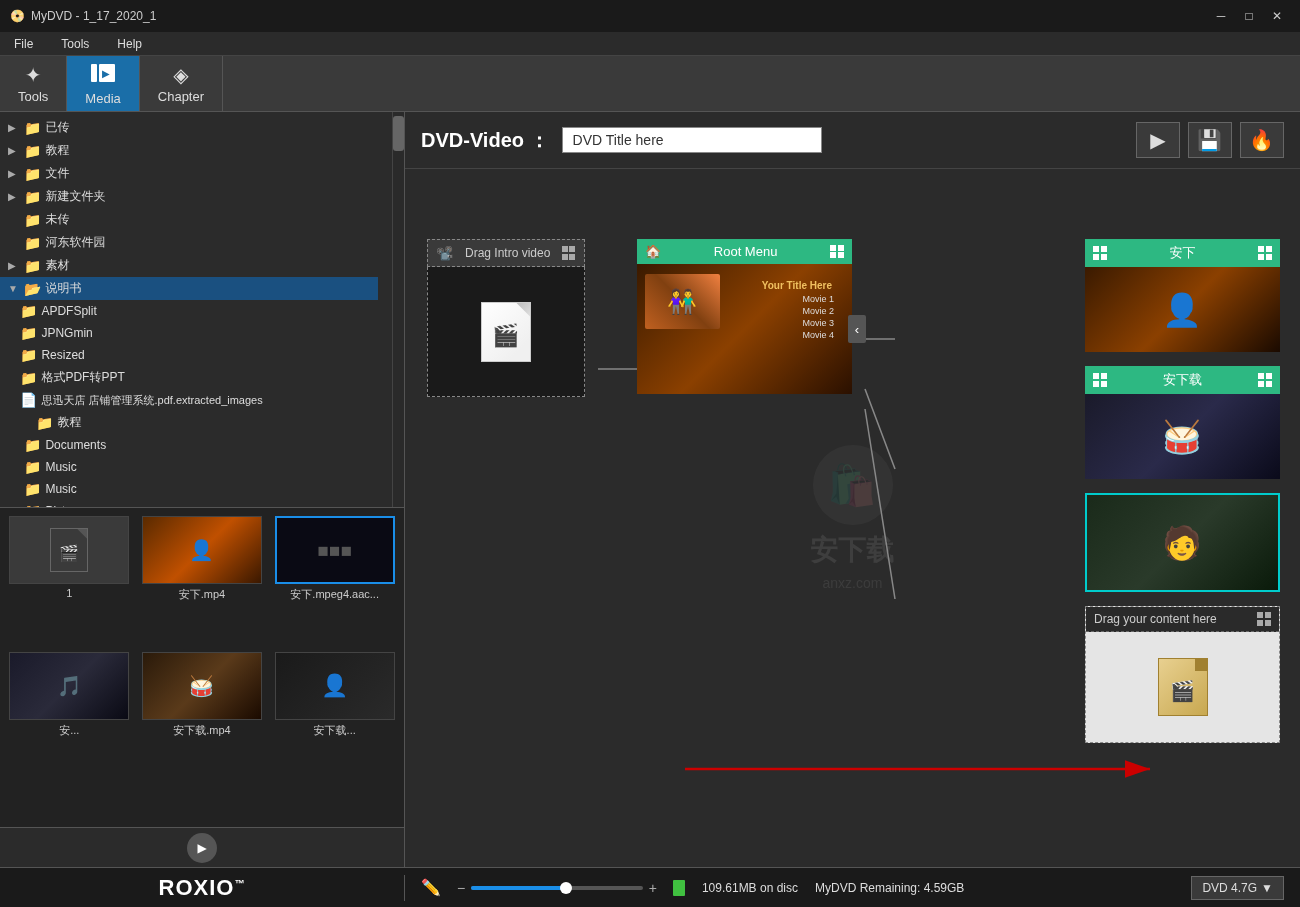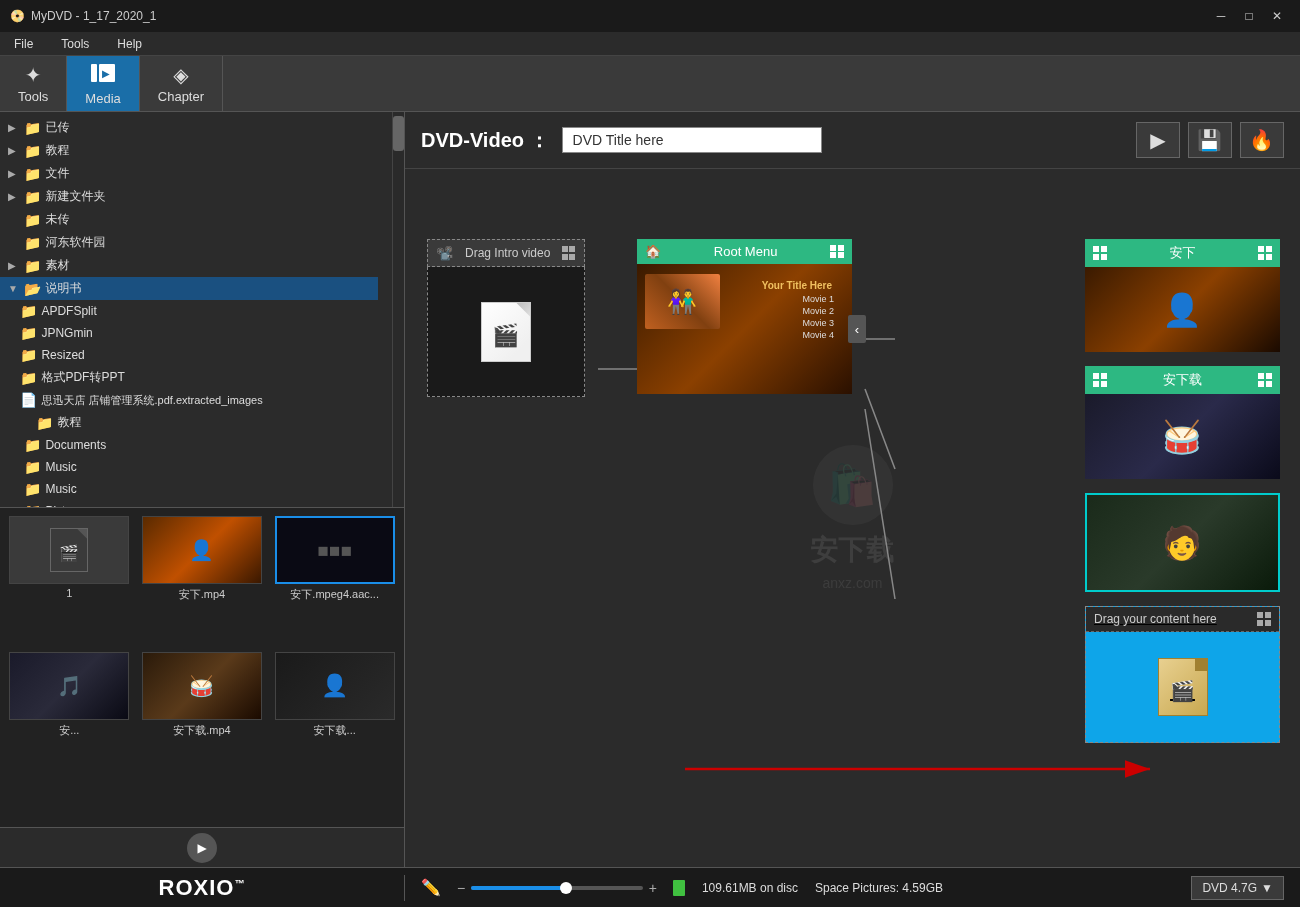--- a/index.html
+++ b/index.html
@@ -327,22 +327,21 @@
       background: linear-gradient(135deg, #1a1a2a 0%, #2a2a4a 50%, #0a0a1a 100%);
     }
     .chapter-thumb-img.person {
       background: linear-gradient(135deg, #1a2a1a 0%, #2a4a2a 50%, #0a1a0a 100%);
     }
 
     
     .add-content-node {
       width: 195px;
       border: 1px dashed #888;
-      background: #0ea5e9;
-      text-decoration: underline;
+      background: #e5e5e5;
     }
     .add-content-header {
       padding: 5px 8px;
       display: flex;
       align-items: center;
       justify-content: space-between;
       color: #ccc;
       font-size: 12px;
       background: #2a2a2a;
       border-bottom: 1px dashed #666;
@@ -829,20 +828,20 @@
       <span style="color:#aaa;font-size:14px;">−</span>
       <div class="slider-track">
         <div class="slider-fill" style="width: 55%;"></div>
         <div class="slider-thumb" style="left: 55%;"></div>
       </div>
       <span style="color:#aaa;font-size:14px;">+</span>
     </div>
     <div class="disc-info">
       <div class="disc-bar"></div>
       <span class="disc-text">109.61MB on disc</span>
-      <span class="disc-space">Space Pictures: 4.59GB</span>
+      <span class="disc-space">MyDVD Remaining: 4.59GB</span>
     </div>
     <div class="disc-type">
       <span>DVD 4.7G</span>
       <span>▼</span>
     </div>
   </div>
 </div>
 
 </body></html>

